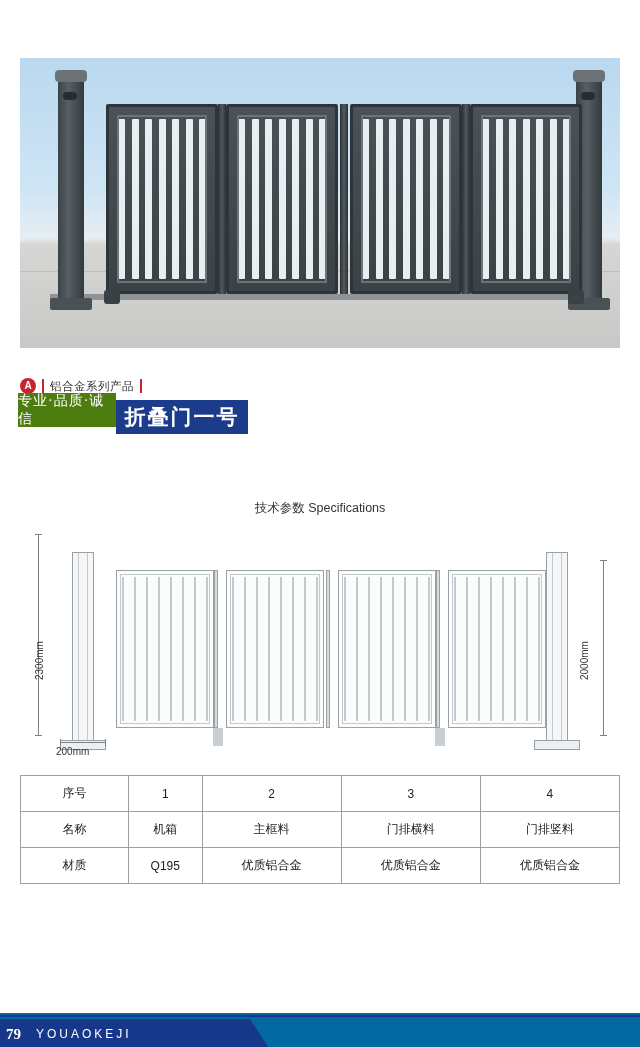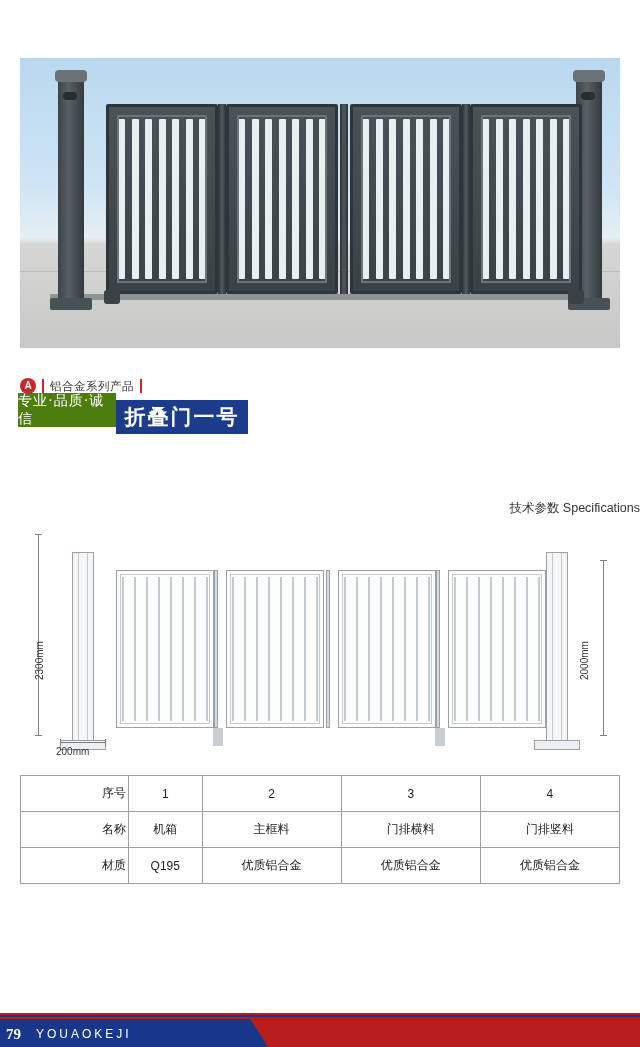--- a/index.html
+++ b/index.html
@@ -109,21 +109,21 @@
     width:132px; height:34px;
     background:#1b3b8b; color:#fff;
     font-size:21px; font-weight:bold; letter-spacing:2px;
     display:flex; align-items:center; justify-content:center;
     font-family:"Liberation Serif", serif;
   }
 
   
   .spec-title{
     position:absolute; top:500px; left:0; width:100%;
-    text-align:right; font-size:12.5px; color:#333;
+    text-align:center; font-size:12.5px; color:#333;
   }
 
   
   .drawing{
     position:absolute; left:20px; top:520px; width:600px; height:240px;
   }
   .dwg-post{
     position:absolute; bottom:18px; width:22px; height:190px;
     border:1px solid #9aa1a6; background:#f4f6f7;
   }
@@ -183,28 +183,28 @@
   .spec-table{
     position:absolute; left:20px; top:775px; width:600px;
     border-collapse:collapse; font-size:12px; color:#222;
   }
   .spec-table td{
     border:1px solid #9aa1a6;
     text-align:center;
     padding:7px 2px;
     height:36px;
   }
-  .spec-table td.lbl{ width:108px;text-align:right; }
+  .spec-table td.lbl{ width:108px; }
   .sub{ display:block; font-size:8px; color:#555; margin-top:1px; }
   .two-line{ line-height:1.35; }
 
   
   .footer{
     position:absolute; left:0; bottom:0; width:100%; height:34px;
-    background:#b91c1c;
+    background:#0369a1;
   }
   .footer .bluebar{
     position:absolute; left:0; bottom:0; width:250px; height:28px;
     background:#17388a;
   }
   .footer .bluebar:after{
     content:""; position:absolute; right:-18px; bottom:0;
     border-bottom:28px solid #17388a;
     border-right:18px solid transparent;
   }

